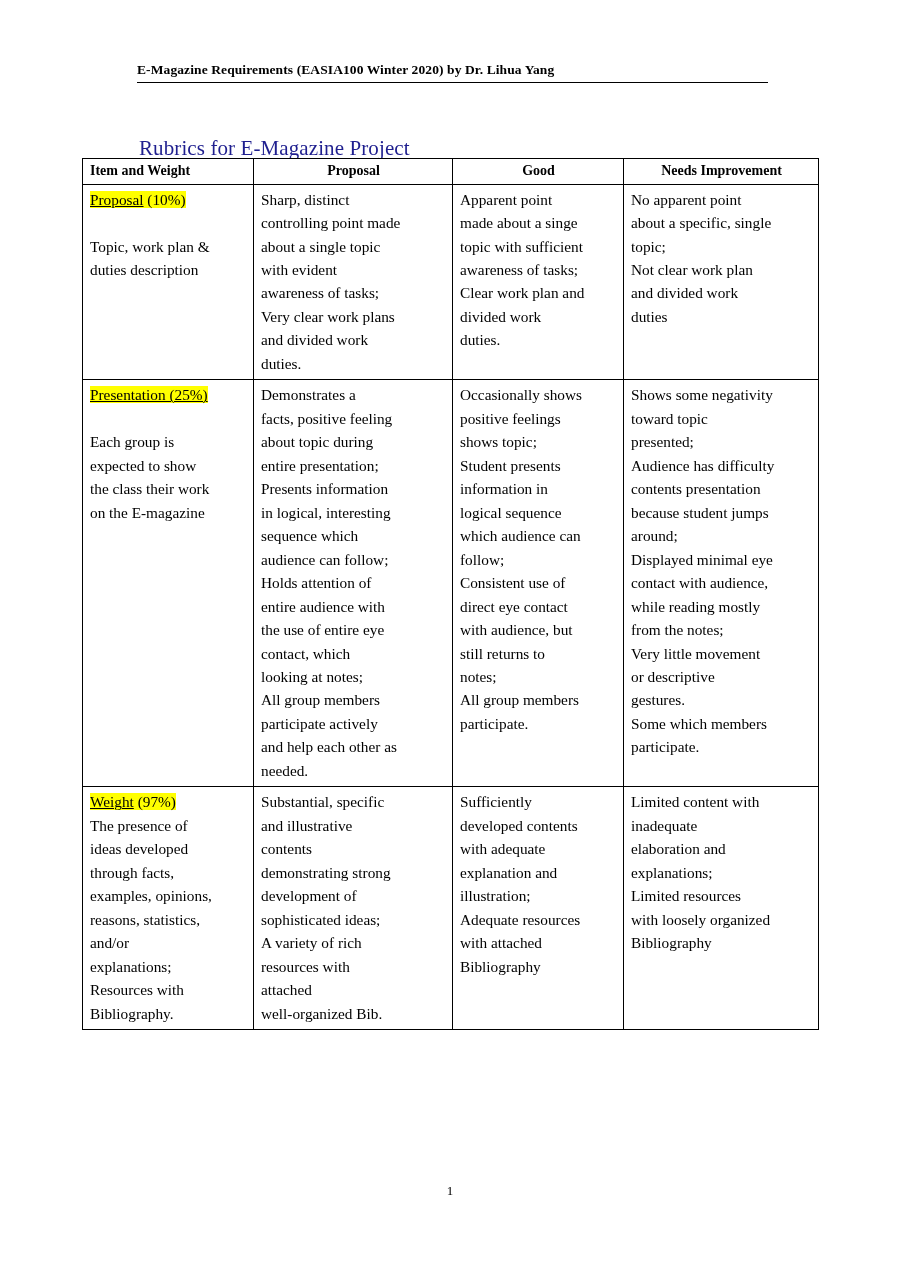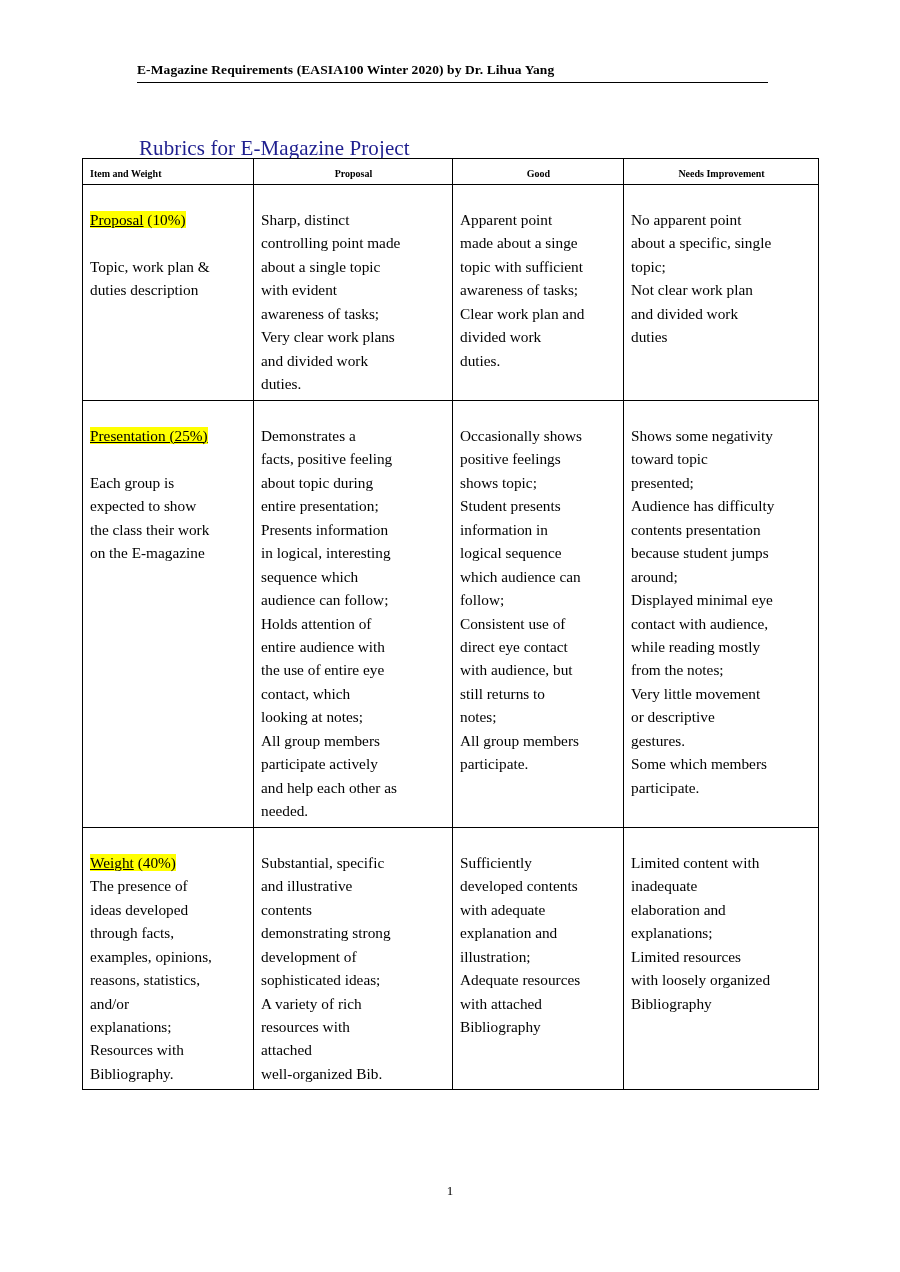--- a/index.html
+++ b/index.html
@@ -72,33 +72,32 @@
     border: 1.1px solid #000000;
     vertical-align: top;
     padding: 3px 6px 4px 7px;
     font-family: "Liberation Serif", serif;
     font-size: 15.3px;
     line-height: 1.535;
   }
   .rubric-table thead th {
     font-weight: 700;
     text-align: center;
-    padding-top: 8px;
+    padding-top: 2px;
     padding-bottom: 3px;
-    font-size: 10px;
+    font-size: 14px;
     line-height: 1.4;
     white-space: nowrap;
   }
   .rubric-table thead th.first {
     text-align: left;
   }
 
   .cell-lines {
     display: block;
-    margin-top: 20px;
   }
   .cell-lines .ln {
     display: block;
     white-space: pre-wrap;
   }
   .cell-lines .ln.blank {
     height: 1.535em;
   }
 
   
@@ -264,21 +263,21 @@
             <span class="ln">or descriptive</span>
             <span class="ln">gestures.</span>
             <span class="ln">Some which members</span>
             <span class="ln">participate.</span>
           </span>
         </td>
       </tr>
       <tr class="row-content">
         <td class="col-item">
           <span class="cell-lines">
-            <span class="ln"><span class="crit"><span class="u">Weight</span><span> (40%)</span></span></span>
+            <span class="ln"><span class="crit"><span class="u">Weight</span><span> (97%)</span></span></span>
             <span class="ln">The presence of</span>
             <span class="ln">ideas developed</span>
             <span class="ln">through facts,</span>
             <span class="ln">examples, opinions,</span>
             <span class="ln">reasons, statistics,</span>
             <span class="ln">and/or</span>
             <span class="ln">explanations;</span>
             <span class="ln">Resources with</span>
             <span class="ln">Bibliography.</span>
           </span>

